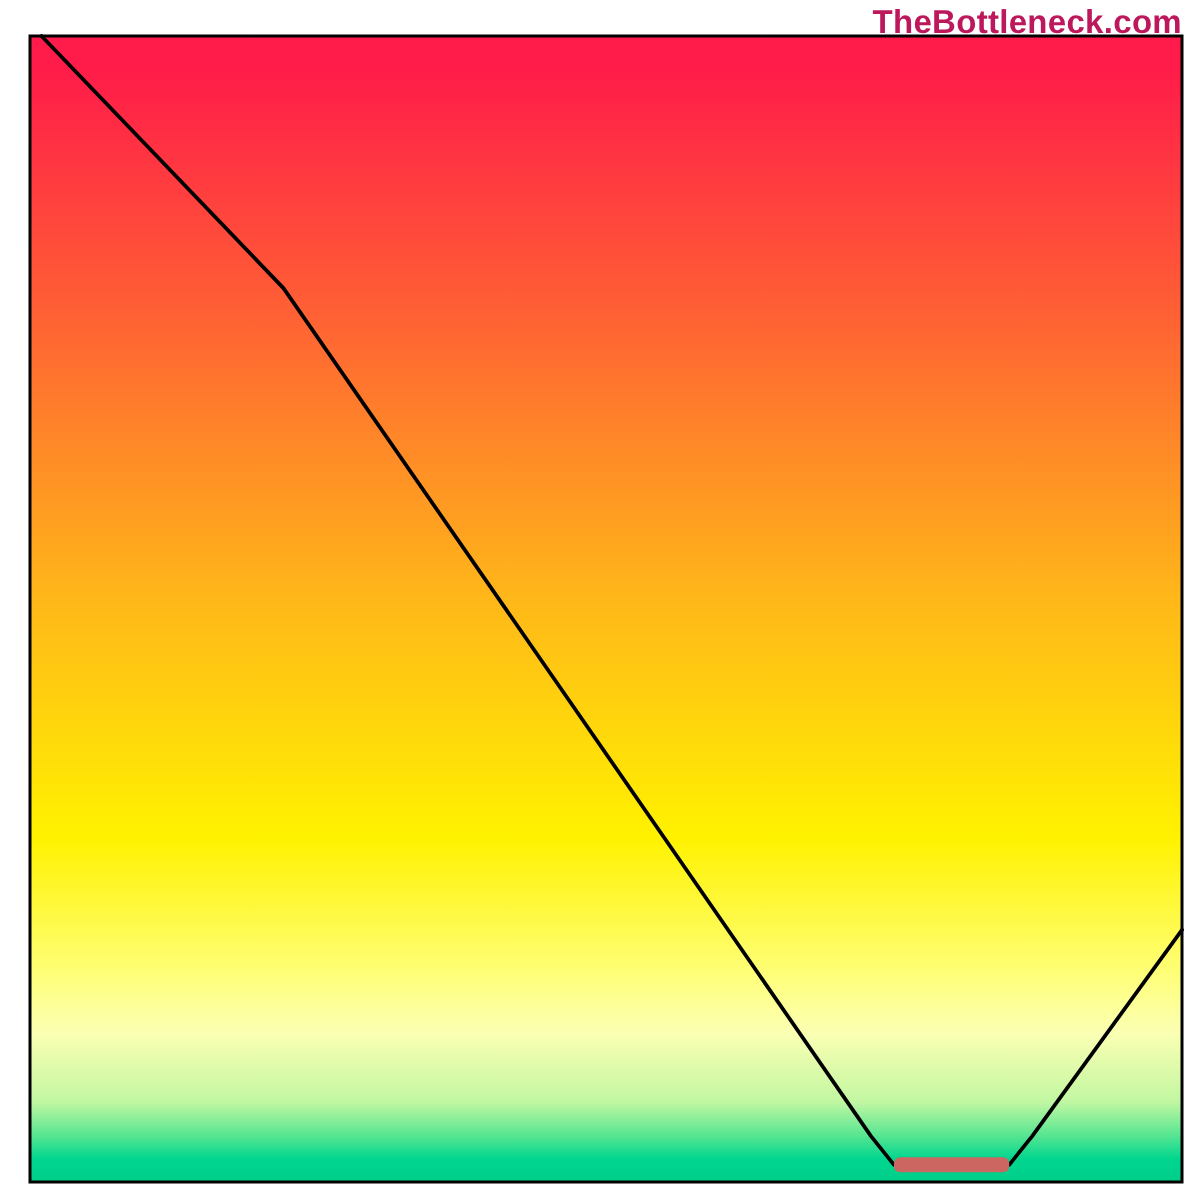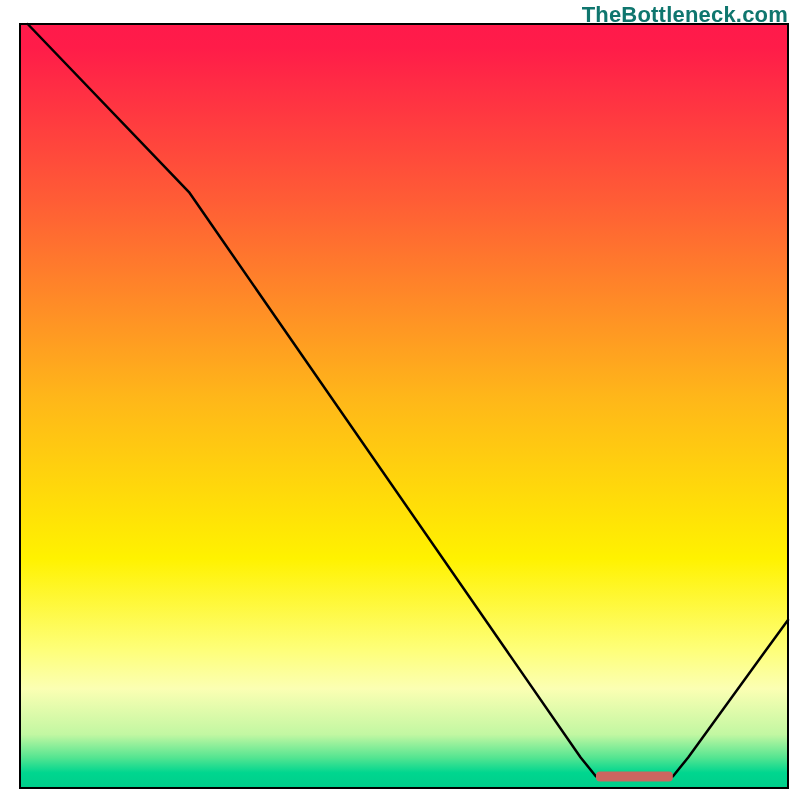--- a/index.html
+++ b/index.html
@@ -15,21 +15,21 @@
     position: relative;
     width: 800px;
     height: 800px;
   }
   .watermark {
     position: absolute;
     top: 2px;
     right: 12px;
     font-size: 22px;
     font-weight: bold;
-    color: #0f766e;
+    color: #be185d;
     letter-spacing: 0.2px;
     z-index: 10;
     margin-left: 42px;
   }
   svg {
     position: absolute;
     top: 0;
     left: 0;
   }
 </style>

